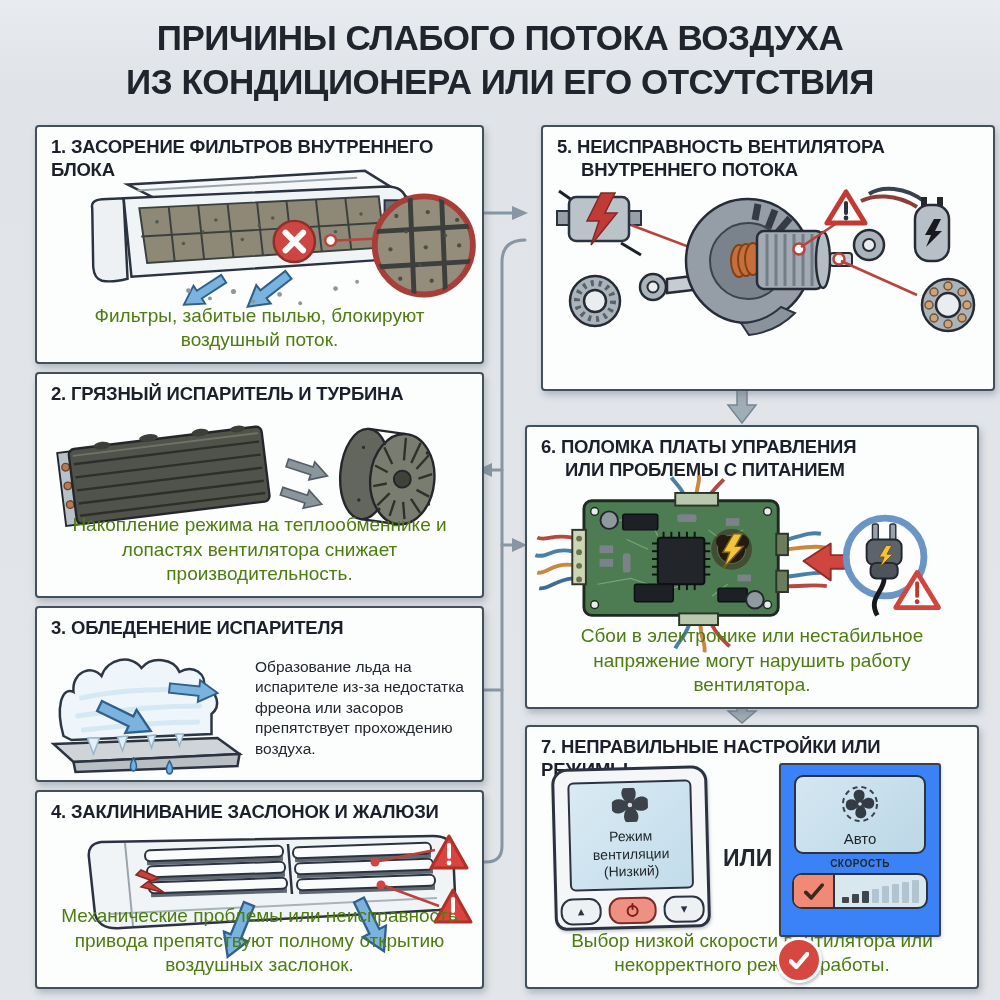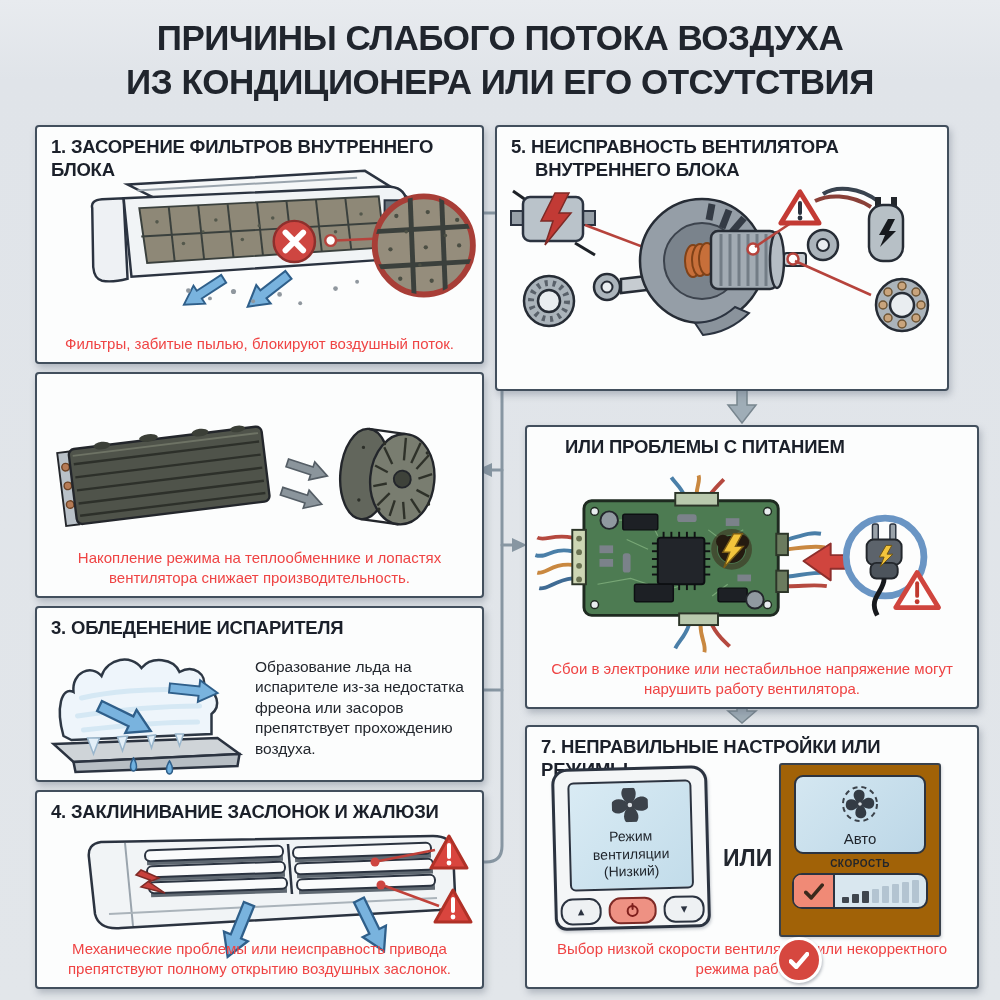--- a/index.html
+++ b/index.html
@@ -3,36 +3,36 @@
 <meta charset="utf-8">
 <style>
   html,body{margin:0;padding:0;}
   body{width:1000px;height:1000px;background:#e3e7ec;font-family:"Liberation Sans",sans-serif;}
   #page{position:relative;width:1000px;height:1000px;background:linear-gradient(180deg,#e8ebef 0%,#e0e4e9 8%,#e2e6ea 100%);overflow:hidden;padding-left:48px;}
   #title{position:absolute;top:16px;left:0;width:1000px;text-align:center;z-index:2;}
   #title .tl{font-size:35px;font-weight:800;color:#20252d;line-height:1.27;letter-spacing:-0.5px;}
   .panel{position:absolute;background:#fcfdfd;border:2.5px solid #424f5d;border-radius:4px;box-shadow:2px 4px 7px rgba(96,108,124,.38);z-index:1;}
   .p-head{font-weight:700;font-size:18.5px;color:#1b202a;padding:9px 14px 2px 14px;letter-spacing:-0.2px;line-height:1.22;}
   .p-head .l2{padding-left:24px;}
-  .p-cap{position:absolute;left:12px;right:12px;bottom:9px;text-align:center;font-size:15px;color:#ef4444;line-height:1.3;}
+  .p-cap{position:absolute;left:12px;right:12px;bottom:9px;text-align:center;font-size:19px;color:#4d7c0f;line-height:1.3;}
   .ill{position:absolute;left:0;overflow:visible;}
   #connectors{position:absolute;top:0;left:0;z-index:0;}
   .downarrow{position:absolute;z-index:0;}
   
   #p3-text{position:absolute;left:218px;top:40px;width:215px;bottom:12px;display:flex;align-items:center;justify-content:center;text-align:left;font-size:15.5px;color:#23272e;line-height:1.32;}
   
   #remote{position:absolute;left:26px;top:40px;width:150px;height:156px;border:3px solid #2b3340;border-radius:16px 16px 12px 12px;background:#f4f6f7;transform:rotate(-1.5deg);box-shadow:1px 2px 3px rgba(90,100,115,.3);}
   #remote-screen{margin:11px 13px 7px 13px;background:linear-gradient(135deg,#d9ebf4,#c2dcea);border:2.5px solid #2b3340;border-radius:6px;padding:5px 4px 7px 4px;text-align:center;}
   #remote-screen .scr-text{font-size:14px;color:#1e232a;line-height:1.25;width:104px;margin:2px auto 0 auto;}
   #remote-btns{display:flex;justify-content:center;gap:7px;margin-top:7px;}
   .rbtn{height:23px;border:2px solid #2b3340;border-radius:12px;background:#eef1f3;display:flex;align-items:center;justify-content:center;font-size:11px;color:#2b3340;}
   .rbtn.arrow{width:37px;}
   .rbtn.power{width:44px;background:#ee9183;border-color:#7e2a26;}
   #or-label{position:absolute;left:196px;top:118px;font-size:23px;font-weight:700;color:#22272f;}
-  #wallpanel{position:absolute;left:252px;top:36px;width:158px;height:170px;background:#a16207;border:2.5px solid #39414b;border-radius:3px;box-shadow:1px 2px 3px rgba(90,100,115,.25);}
+  #wallpanel{position:absolute;left:252px;top:36px;width:158px;height:170px;background:#3b82f6;border:2.5px solid #39414b;border-radius:3px;box-shadow:1px 2px 3px rgba(90,100,115,.25);}
   #wall-screen{margin:10px 13px 4px 13px;background:linear-gradient(135deg,#d4e7f1,#bcd7e7);border:2.5px solid #2b3340;border-radius:9px;padding:6px 4px 5px 4px;text-align:center;}
   #wall-screen .scr-text{font-size:15px;color:#1e232a;margin-top:1px;}
   #speed-label{text-align:center;font-size:10px;font-weight:600;letter-spacing:.5px;color:#22262c;margin-top:2px;}
   #speed-pill{position:relative;margin:4px 11px 0 11px;height:32px;border:2.5px solid #2b3340;border-radius:10px;display:flex;overflow:visible;background:#d9e7ef;}
   #speed-check-cell{width:42px;background:#f08a76;border-right:2.5px solid #2b3340;border-radius:7px 0 0 7px;display:flex;align-items:center;justify-content:center;}
   #speed-bars{flex:1;display:flex;align-items:flex-end;gap:3px;padding:4px 7px;}
   .bar{width:7px;border-radius:1px;}
   #ok-badge{position:absolute;left:-18px;top:62px;width:40px;height:40px;border-radius:50%;background:#d6473f;border:3px solid #ffffff;box-shadow:1px 2px 3px rgba(90,100,115,.4);display:flex;align-items:center;justify-content:center;z-index:3;}
 </style>
 </head>
@@ -133,20 +133,21 @@
           <circle cx="243" cy="134" r="2.4"></circle>
           <circle cx="264" cy="143" r="2"></circle>
         <circle cx="300" cy="128" r="2.4"></circle>
           <circle cx="322" cy="121" r="2"></circle>
       </g>
     </svg>
     <div class="p-cap">Фильтры, забитые пылью, блокируют воздушный поток.</div>
   </div>
 
   <div class="panel" style="left:35px;top:372px;width:445px;height:222px;">
+    <div class="p-head">2. ГРЯЗНЫЙ ИСПАРИТЕЛЬ И ТУРБИНА</div>
     <svg class="ill" style="top:38px;" width="445" height="132" viewBox="0 0 445 140">
       <g transform="rotate(-7 120 70)">
         <rect x="12" y="30" width="14" height="78" fill="#b9c1c8" stroke="#23262b" stroke-width="2"></rect>
         <circle cx="19" cy="46" r="4" fill="#b57a55" stroke="#6e4426" stroke-width="1.5"></circle>
         <circle cx="19" cy="66" r="4" fill="#b57a55" stroke="#6e4426" stroke-width="1.5"></circle>
         <circle cx="19" cy="86" r="4" fill="#b57a55" stroke="#6e4426" stroke-width="1.5"></circle>
         <rect x="24" y="28" width="206" height="80" rx="6" fill="#4f534a" stroke="#23262b" stroke-width="2.5"></rect>
         <g stroke="#2d302a" stroke-width="2.5">
           <line x1="28" y1="44" x2="226" y2="44"></line>
             <line x1="28" y1="58" x2="226" y2="58"></line>
@@ -266,24 +267,24 @@
         <polygon points="416,60 434,92 398,92" fill="#d9453e" stroke="#b03127" stroke-width="3" stroke-linejoin="round"></polygon>
         <line x1="416" y1="69" x2="416" y2="81" stroke="#ffffff" stroke-width="4" stroke-linecap="round"></line>
         <circle cx="416" cy="87" r="2.4" fill="#ffffff"></circle>
       </g>
       <use href="#arw" transform="translate(212,74) rotate(112) scale(0.92)" fill="#79b3de" stroke="#2f5f8a" stroke-width="2.5"></use>
       <use href="#arw" transform="translate(322,70) rotate(64) scale(0.92)" fill="#79b3de" stroke="#2f5f8a" stroke-width="2.5"></use>
     </svg>
     <div class="p-cap">Механические проблемы или неисправность привода препятствуют полному открытию воздушных заслонок.</div>
   </div>
 
-  <div class="panel" style="left:495px;top:125px;width:450px;height:262px;">
+  <div class="panel" style="left:541px;top:125px;width:450px;height:262px;">
     <div class="p-head">
       <div>5. НЕИСПРАВНОСТЬ ВЕНТИЛЯТОРА</div>
-      <div class="l2">ВНУТРЕННЕГО БЛОКА</div>
+      <div class="l2">ВНУТРЕННЕГО ПОТОКА</div>
     </div>
     <svg class="ill" style="top:62px;" width="450" height="148" viewBox="0 0 450 148">
       <g>
         <line x1="16" y1="2" x2="36" y2="16" stroke="#1d2127" stroke-width="3"></line>
         <line x1="78" y1="54" x2="98" y2="66" stroke="#1d2127" stroke-width="3"></line>
         <rect x="14" y="22" width="12" height="14" fill="#97a0a8" stroke="#2b3340" stroke-width="2"></rect>
         <rect x="86" y="22" width="12" height="14" fill="#97a0a8" stroke="#2b3340" stroke-width="2"></rect>
         <rect x="26" y="8" width="60" height="44" rx="7" fill="#bac3ca" stroke="#2b3340" stroke-width="2.5"></rect>
         <polygon points="58,4 72,4 62,24 74,24 48,56 56,32 44,32" fill="#c23a35" stroke="#7e2a26" stroke-width="1.5"></polygon>
       </g>
@@ -360,20 +361,21 @@
           <circle cx="386" cy="116" r="4"></circle>
             <circle cx="391" cy="103" r="4"></circle>
         </g>
         <circle cx="405" cy="116" r="12" fill="#e9edf0" stroke="#262c35" stroke-width="2.5"></circle>
       </g>
     </svg>
   </div>
 
   <div class="panel" style="left:525px;top:425px;width:450px;height:280px;">
     <div class="p-head">
+      <div>6. ПОЛОМКА ПЛАТЫ УПРАВЛЕНИЯ</div>
       <div class="l2">ИЛИ ПРОБЛЕМЫ С ПИТАНИЕМ</div>
     </div>
     <svg class="ill" style="top:64px;" width="450" height="170" viewBox="0 0 450 175">
       <g stroke-width="4" fill="none">
         <path d="M40,48 C20,44 12,52 4,48" stroke="#b5493f"></path>
         <path d="M40,62 C18,58 14,70 2,66" stroke="#4a7fa8"></path>
         <path d="M40,76 C20,74 12,86 4,84" stroke="#c98840"></path>
         <path d="M40,90 C22,92 14,102 6,100" stroke="#3f6b94"></path>
         <path d="M156,6 C152,-4 146,-8 142,-14" stroke="#4a7fa8"></path>
         <path d="M168,4 C168,-6 172,-10 170,-16" stroke="#c98840"></path>

